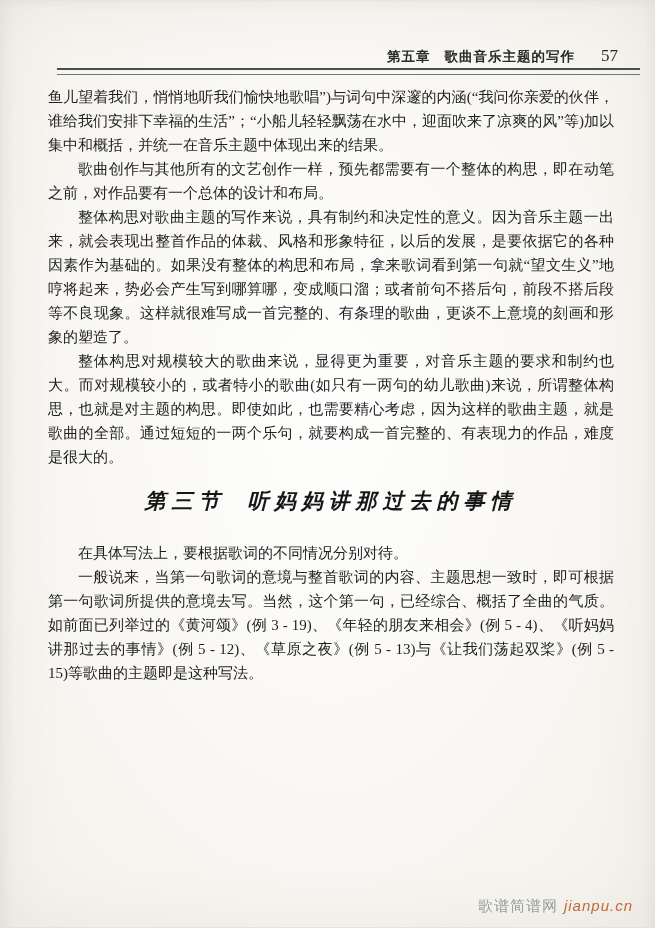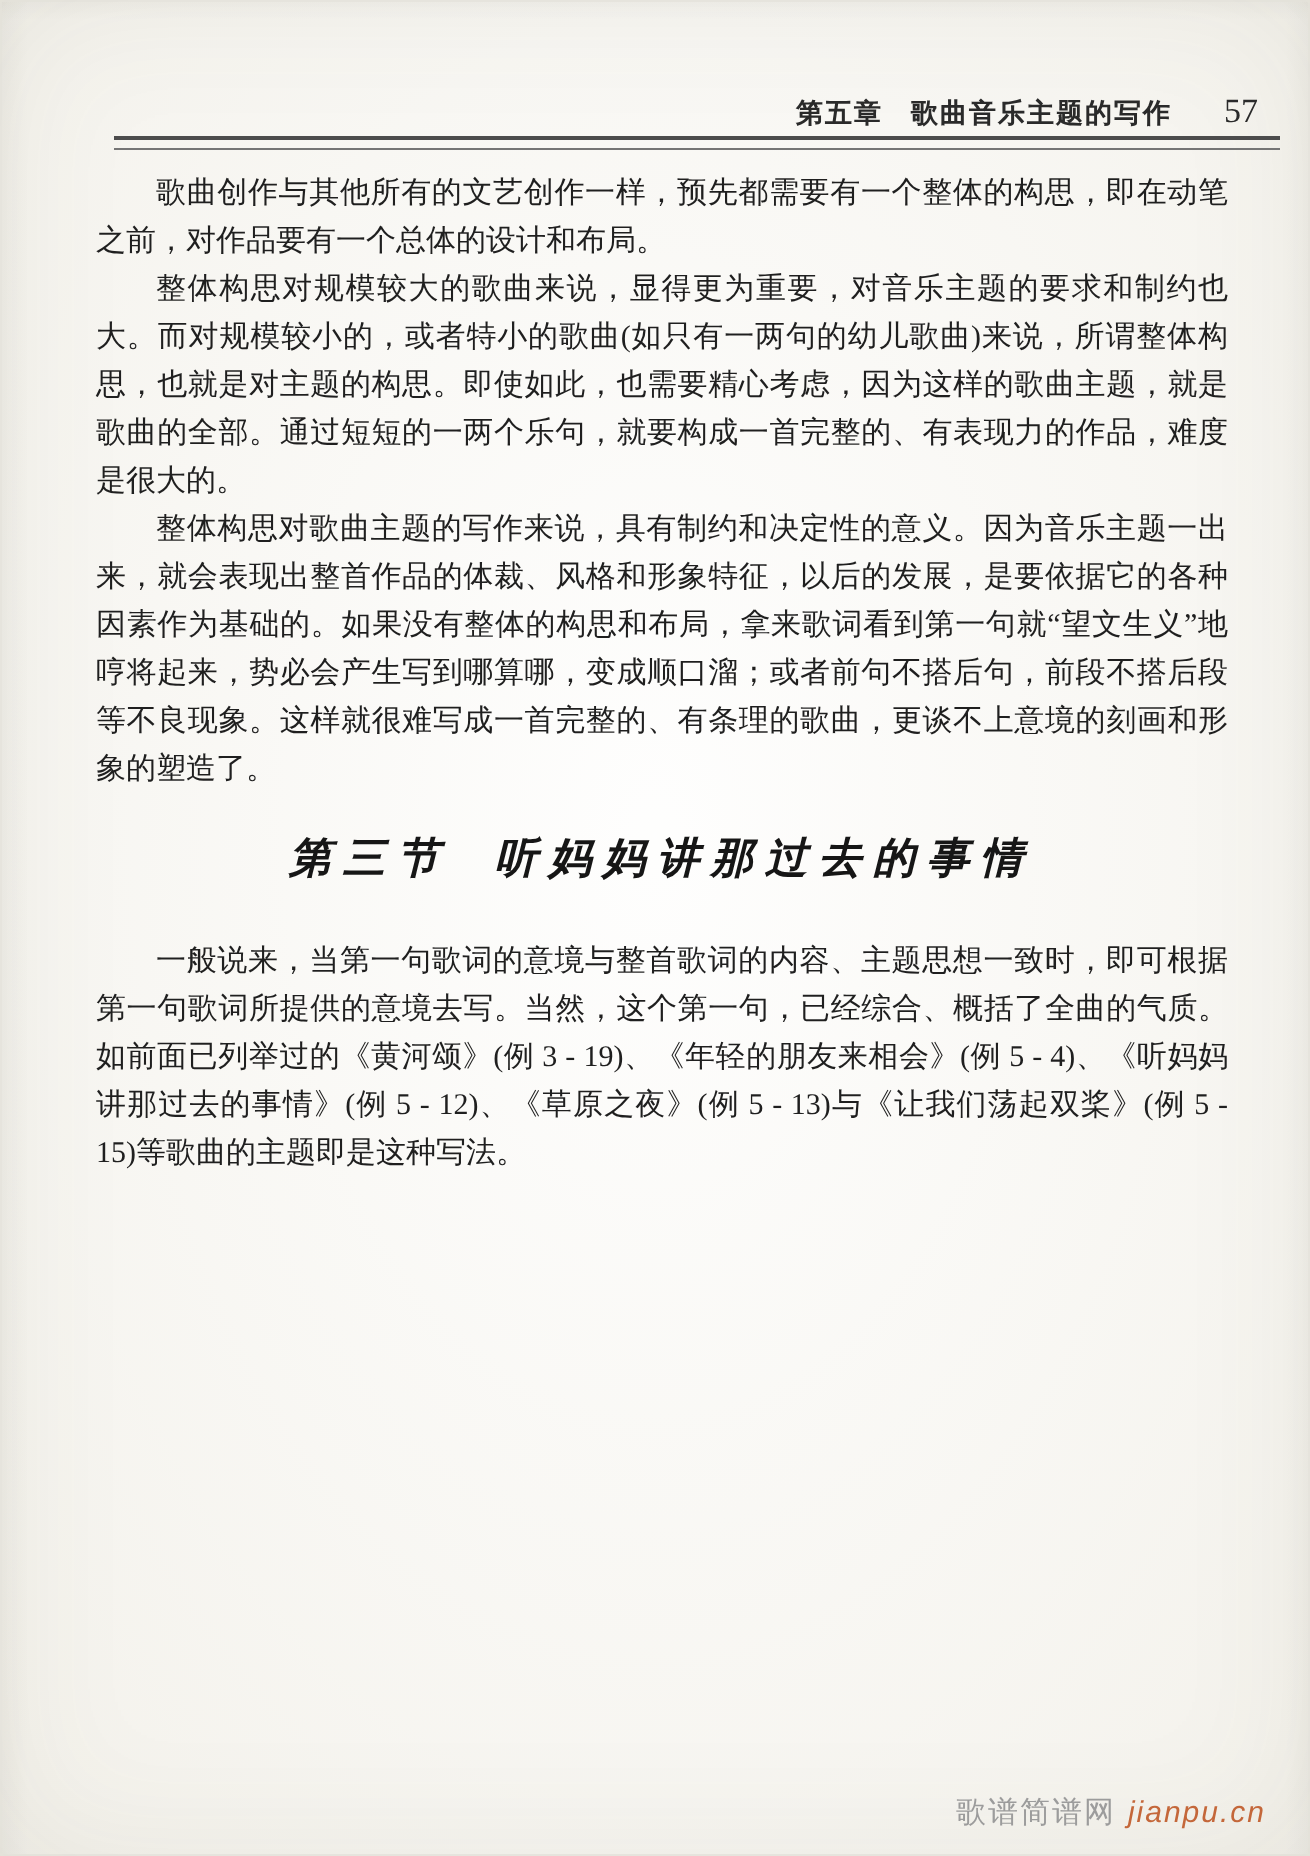--- a/index.html
+++ b/index.html
@@ -22,21 +22,21 @@
     overflow: hidden;
     font-family: "Liberation Serif", "DejaVu Serif", serif;
     color: #1f1f1f;
   }
 
   
   .running-head {
     position: absolute;
     top: 46px;
     left: 57px;
-    right: 4px;
+    right: 15px;
     text-align: right;
     padding-right: 22px;
     font-size: 13.5px;
     font-weight: bold;
     color: #2a2a2a;
     letter-spacing: 1px;
     white-space: nowrap;
   }
   .running-head .chapter { margin-right: 14px; }
   .running-head .pagenum {
@@ -106,28 +106,30 @@
 <body>
 
 <div class="page">
 
   <div class="running-head">
     <span class="chapter">第五章</span><span class="head-title">歌曲音乐主题的写作</span><span class="pagenum">57</span>
   </div>
   <div class="head-rule"></div>
 
   <div class="body-text">
+    <p>鱼儿望着我们，悄悄地听我们愉快地歌唱”)与词句中深邃的内涵(“我问你亲爱的伙伴，谁给我们安排下幸福的生活”；“小船儿轻轻飘荡在水中，迎面吹来了凉爽的风”等)加以集中和概括，并统一在音乐主题中体现出来的结果。</p>
     <p class="para-indent">歌曲创作与其他所有的文艺创作一样，预先都需要有一个整体的构思，即在动笔之前，对作品要有一个总体的设计和布局。</p>
+    <p class="para-indent">整体构思对歌曲主题的写作来说，具有制约和决定性的意义。因为音乐主题一出来，就会表现出整首作品的体裁、风格和形象特征，以后的发展，是要依据它的各种因素作为基础的。如果没有整体的构思和布局，拿来歌词看到第一句就“望文生义”地哼将起来，势必会产生写到哪算哪，变成顺口溜；或者前句不搭后句，前段不搭后段等不良现象。这样就很难写成一首完整的、有条理的歌曲，更谈不上意境的刻画和形象的塑造了。</p>
     <p class="para-indent">整体构思对规模较大的歌曲来说，显得更为重要，对音乐主题的要求和制约也大。而对规模较小的，或者特小的歌曲(如只有一两句的幼儿歌曲)来说，所谓整体构思，也就是对主题的构思。即使如此，也需要精心考虑，因为这样的歌曲主题，就是歌曲的全部。通过短短的一两个乐句，就要构成一首完整的、有表现力的作品，难度是很大的。</p>
-    <p class="para-indent">整体构思对歌曲主题的写作来说，具有制约和决定性的意义。因为音乐主题一出来，就会表现出整首作品的体裁、风格和形象特征，以后的发展，是要依据它的各种因素作为基础的。如果没有整体的构思和布局，拿来歌词看到第一句就“望文生义”地哼将起来，势必会产生写到哪算哪，变成顺口溜；或者前句不搭后句，前段不搭后段等不良现象。这样就很难写成一首完整的、有条理的歌曲，更谈不上意境的刻画和形象的塑造了。</p>
 
     <div class="section-heading">
       <span class="sec-num">第三节</span><span>听妈妈讲那过去的事情</span>
     </div>
 
+    <p class="para-indent">在具体写法上，要根据歌词的不同情况分别对待。</p>
     <p class="para-indent">一般说来，当第一句歌词的意境与整首歌词的内容、主题思想一致时，即可根据第一句歌词所提供的意境去写。当然，这个第一句，已经综合、概括了全曲的气质。如前面已列举过的《黄河颂》(例 3 - 19)、《年轻的朋友来相会》(例 5 - 4)、《听妈妈讲那过去的事情》(例 5 - 12)、《草原之夜》(例 5 - 13)与《让我们荡起双桨》(例 5 - 15)等歌曲的主题即是这种写法。</p>
 
   </div>
 
   <div class="footer-mark">
     <span class="site-name">歌谱简谱网</span><span class="site-url">jianpu.cn</span>
   </div>
 
 </div>
 

